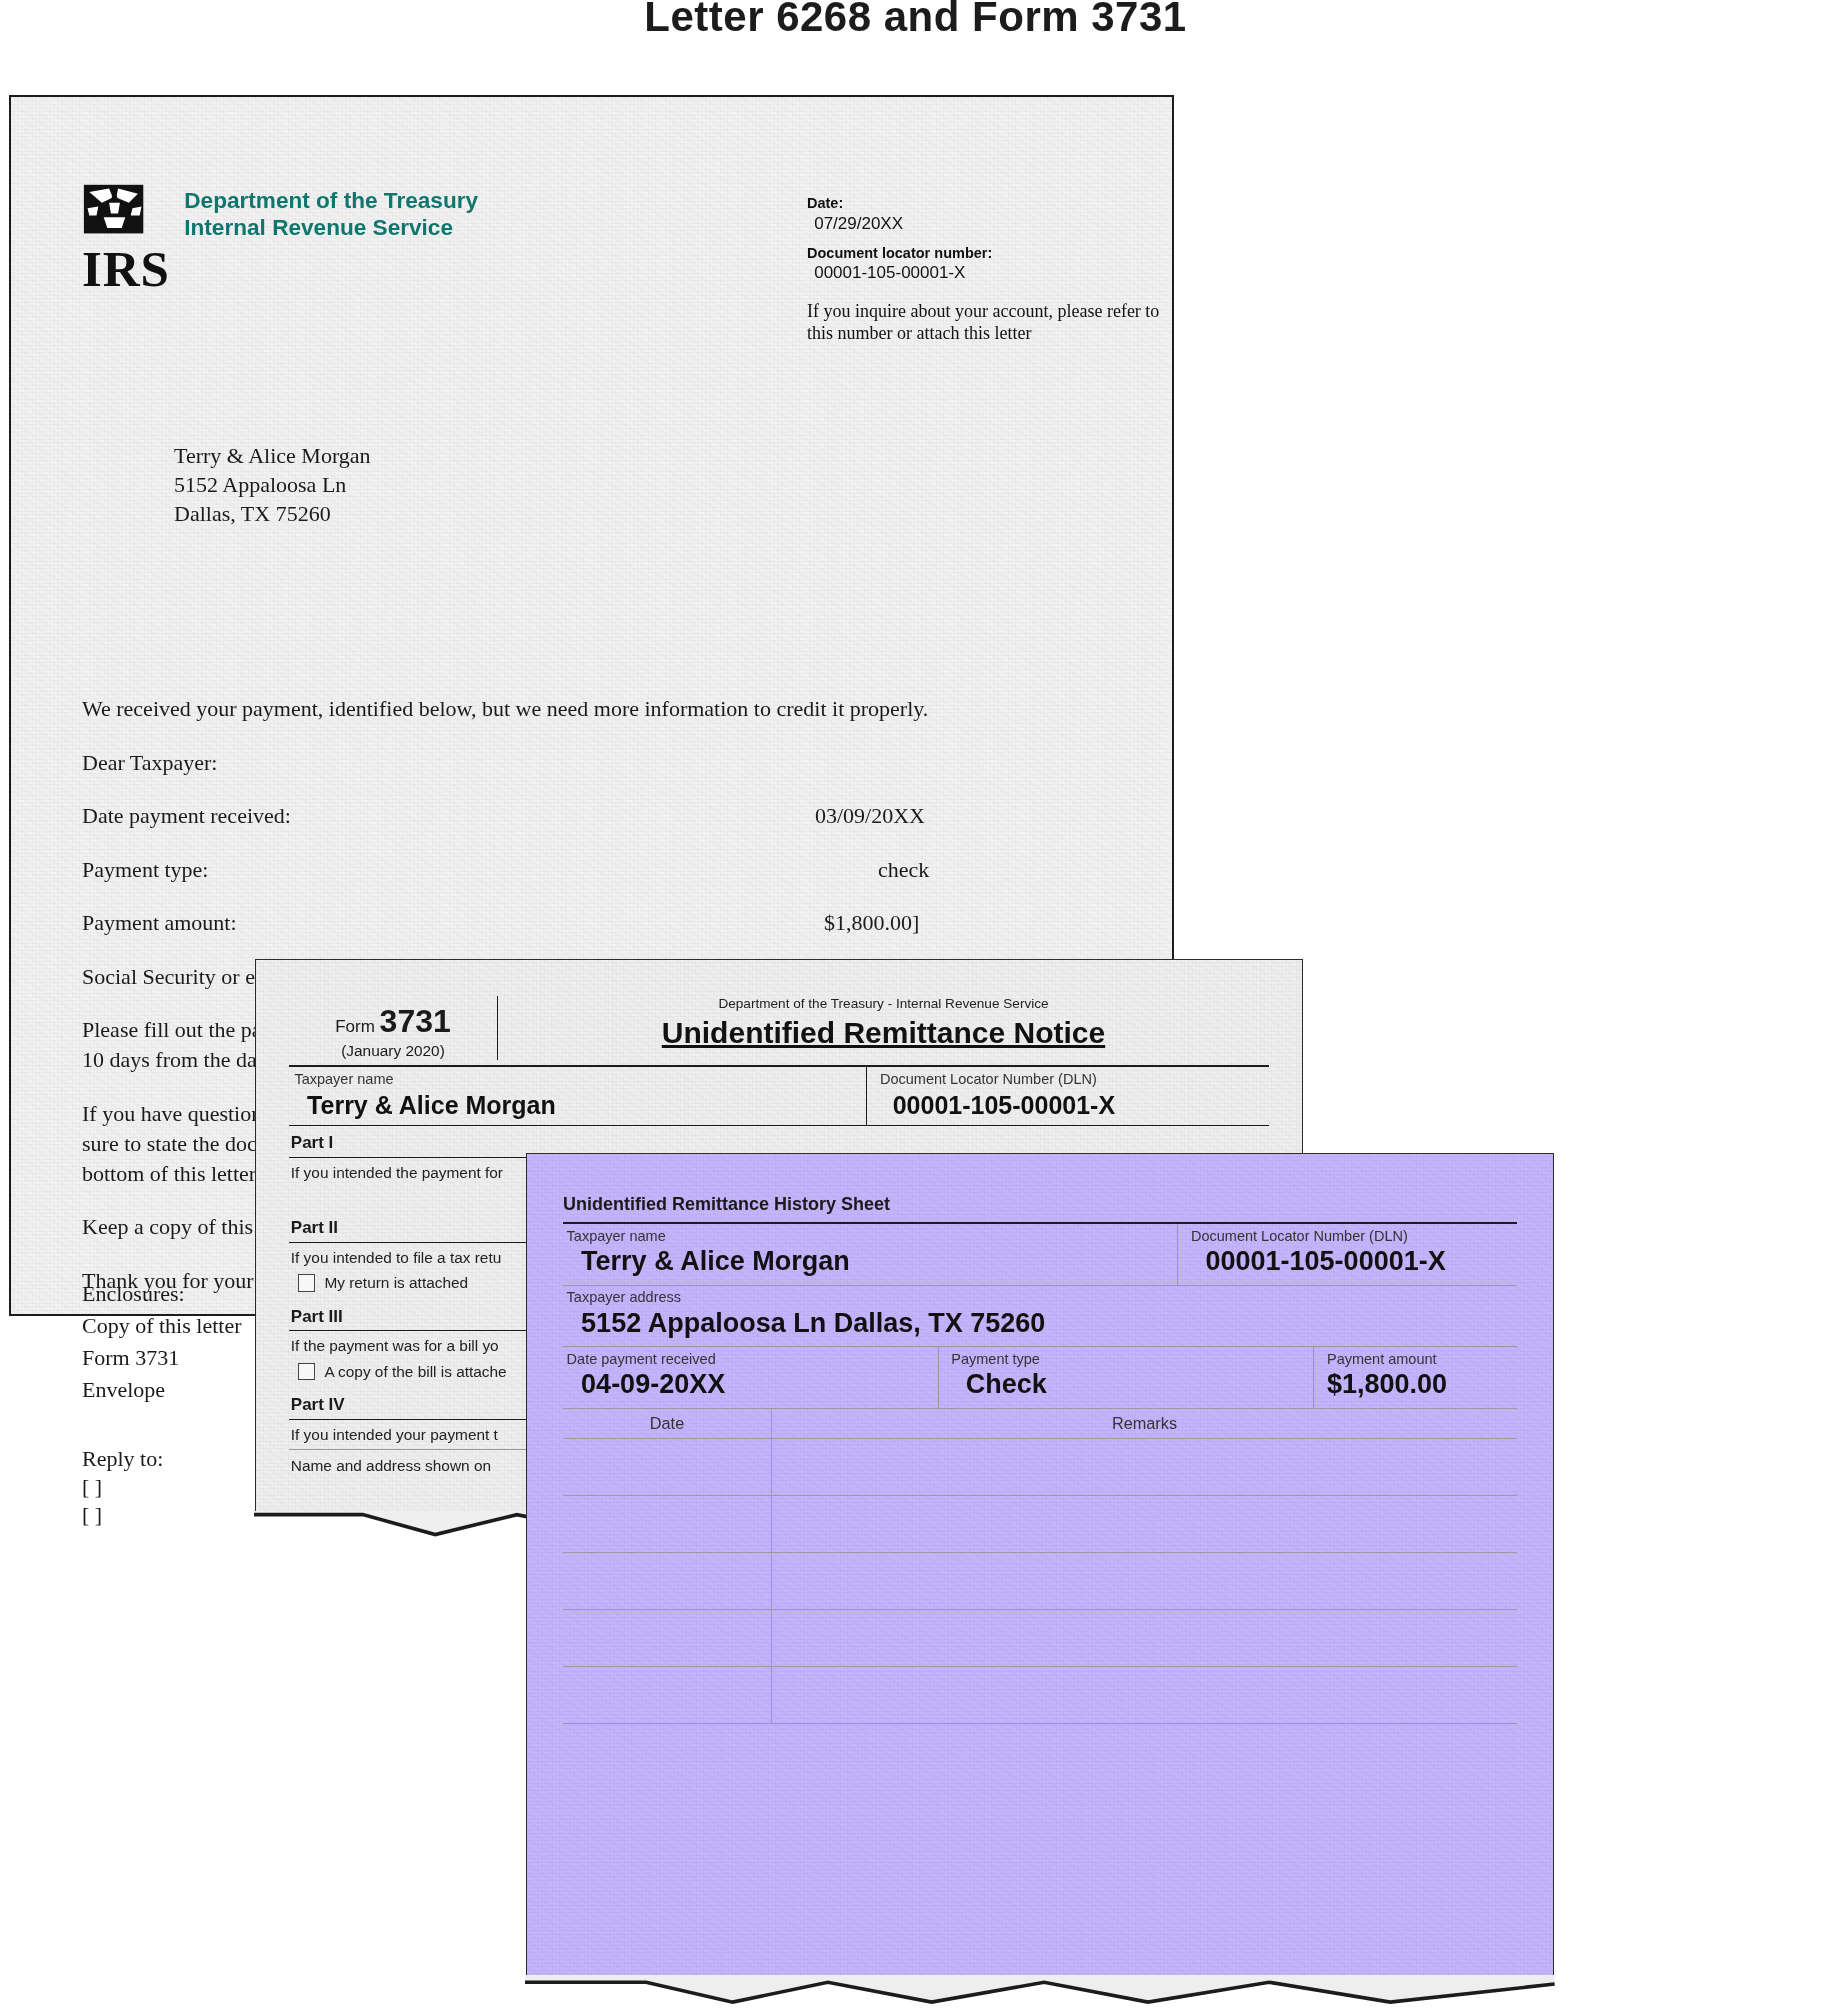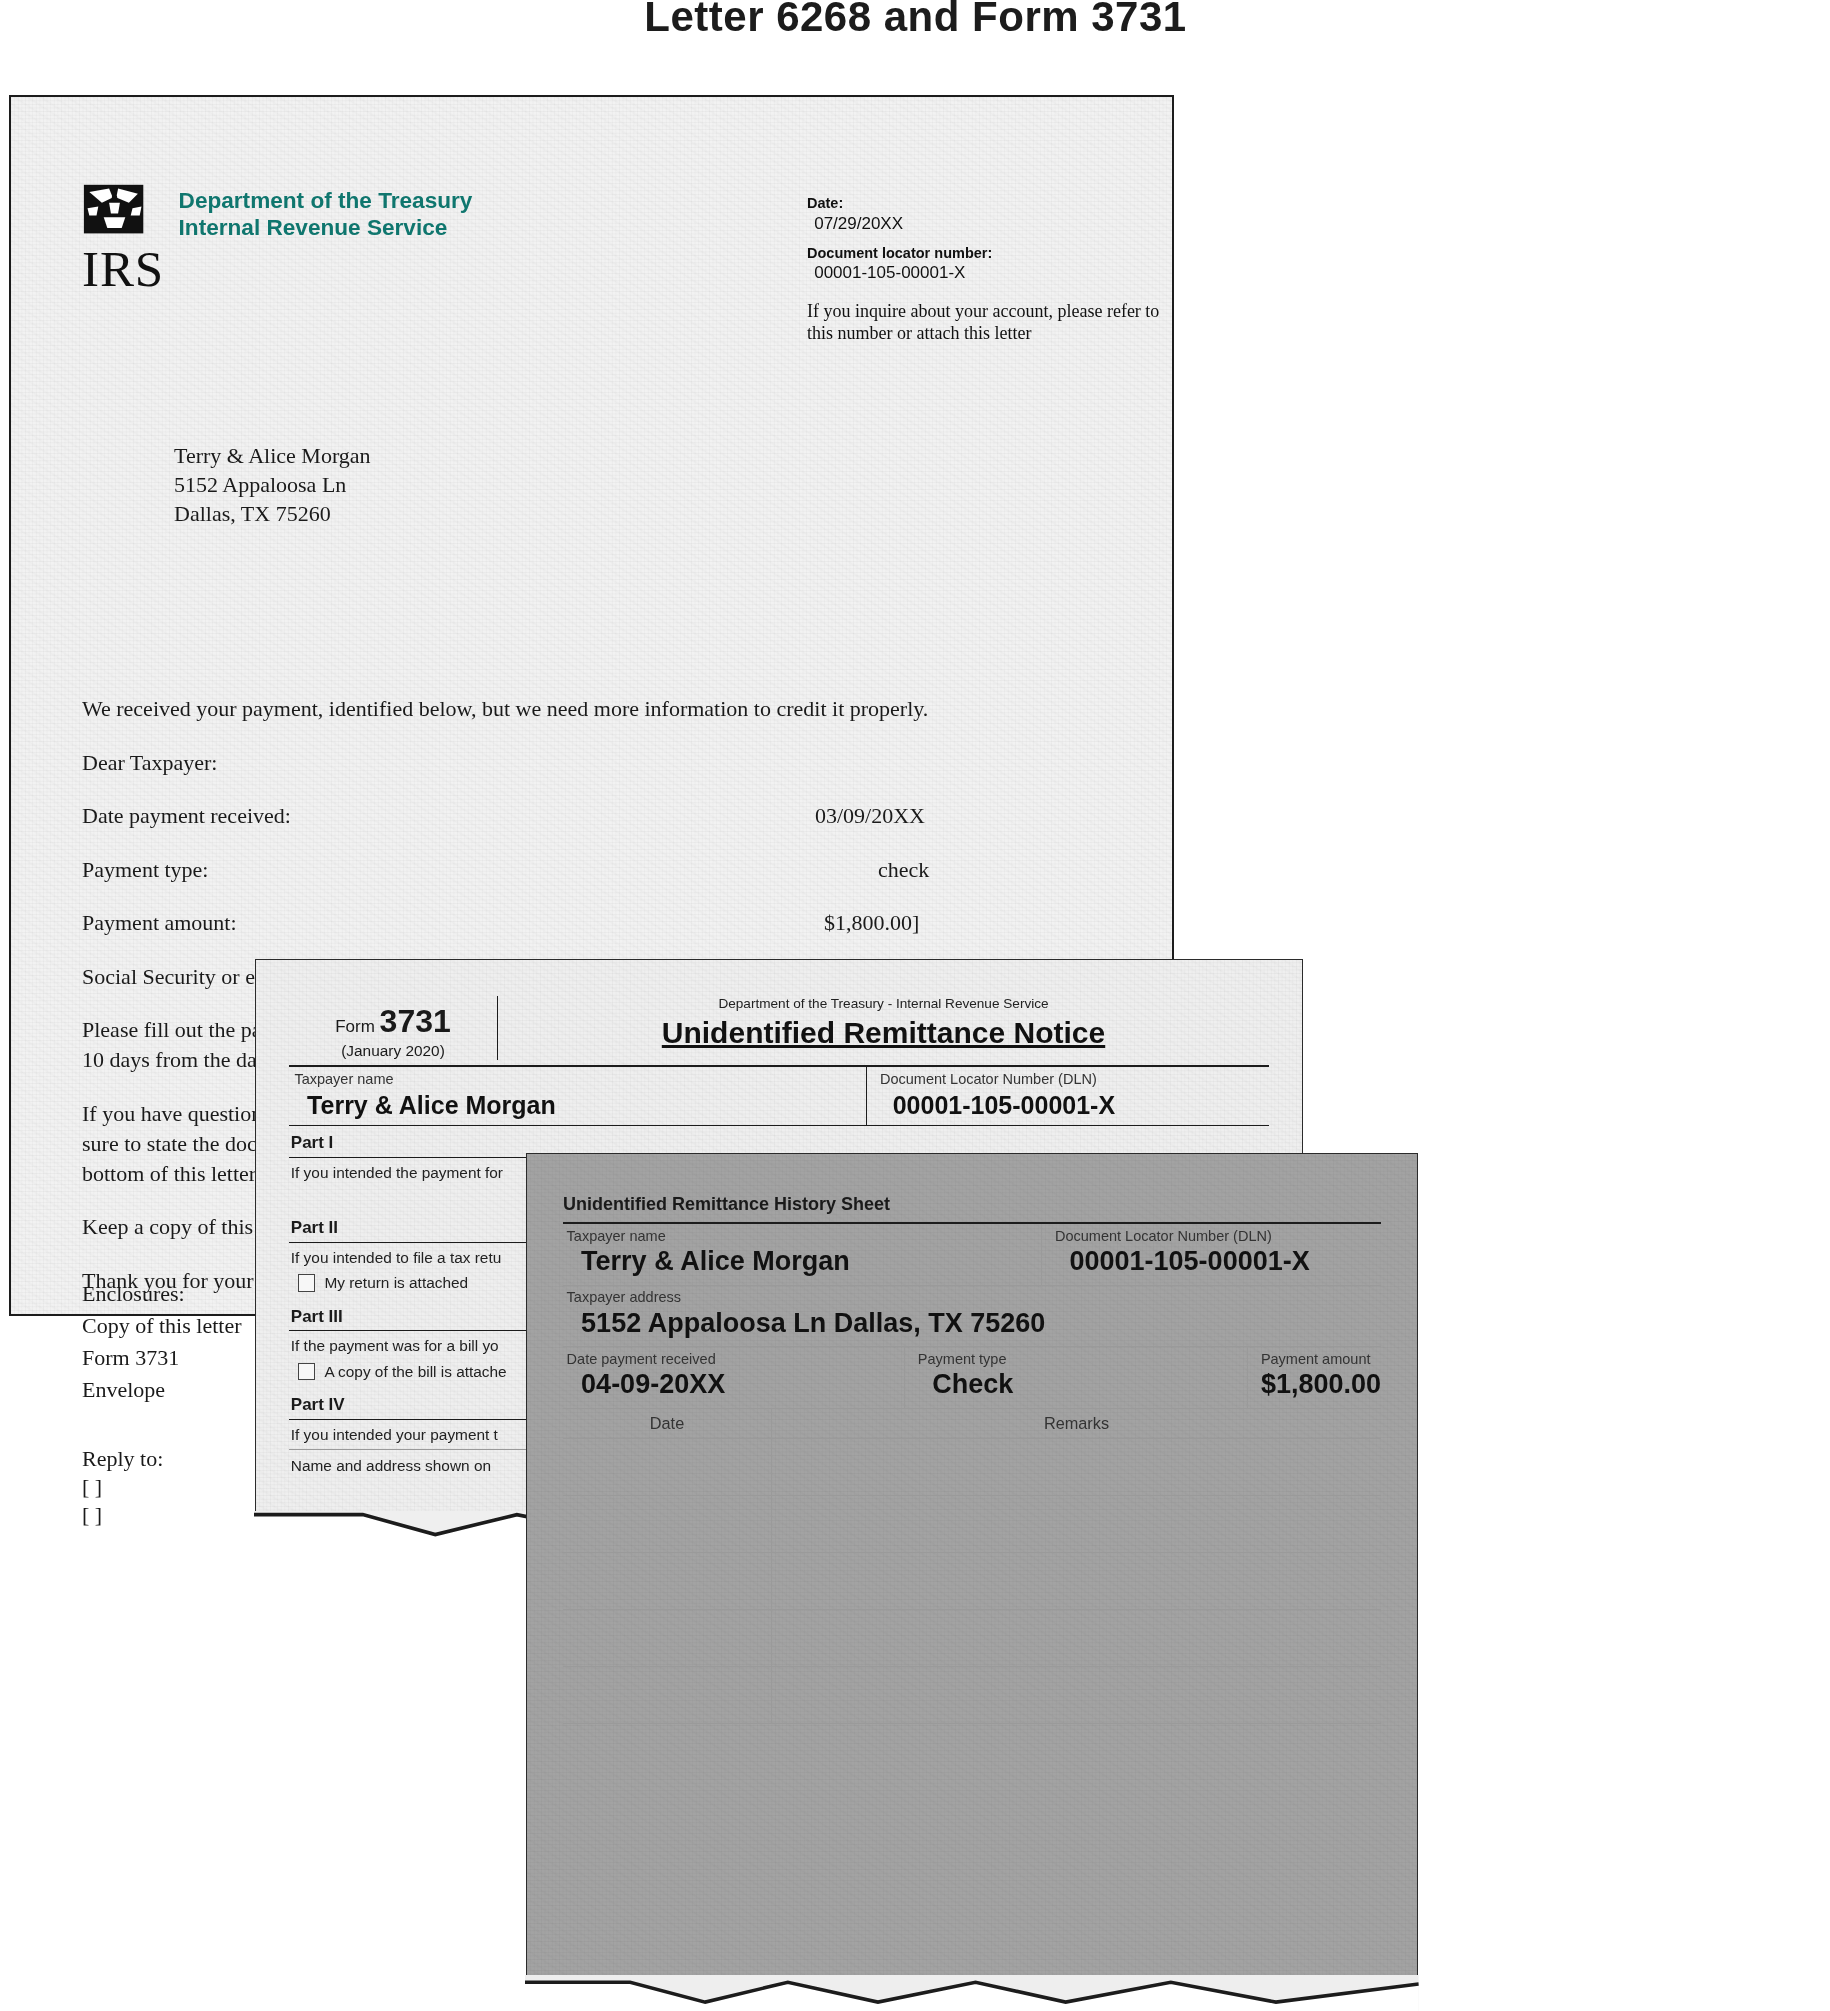--- a/index.html
+++ b/index.html
@@ -59,21 +59,21 @@
   }
   .irs-eagle {
     width: 65px;
     height: 54px;
     position: relative;
     overflow: hidden;
   }
   .irs-eagle svg { display:block; }
   .irs-word {
     font-family: "Liberation Serif", serif;
-    font-weight: normal;
+    font-weight: bold;
     font-size: 51px;
     letter-spacing: 0.9px;
     line-height: 47px;
     margin-top: 9px;
     color: #111;
   }
   .irs-dept {
     margin-left: 14.5px;
     margin-top: 3.6px;
     font-family: "Liberation Sans", sans-serif;
@@ -259,23 +259,23 @@
     border: 1.4px solid #444;
     background: #f7f7f7;
     display: inline-block;
   }
 
   
   .history {
     position: absolute;
     left: 526px;
     top: 1153px;
-    width: 892px;
+    width: 1028px;
     height: 858px;
-    background: #a3a3a3;
+    background: #c4b5fd;
     border: 1.8px solid #2b2b2b;
     box-sizing: border-box;
   }
   .hist-inner {
     position: absolute;
     inset: 0;
     padding: 40px 36px 0 36px;
   }
   .hist-title {
     font-family: "Liberation Sans", sans-serif;

